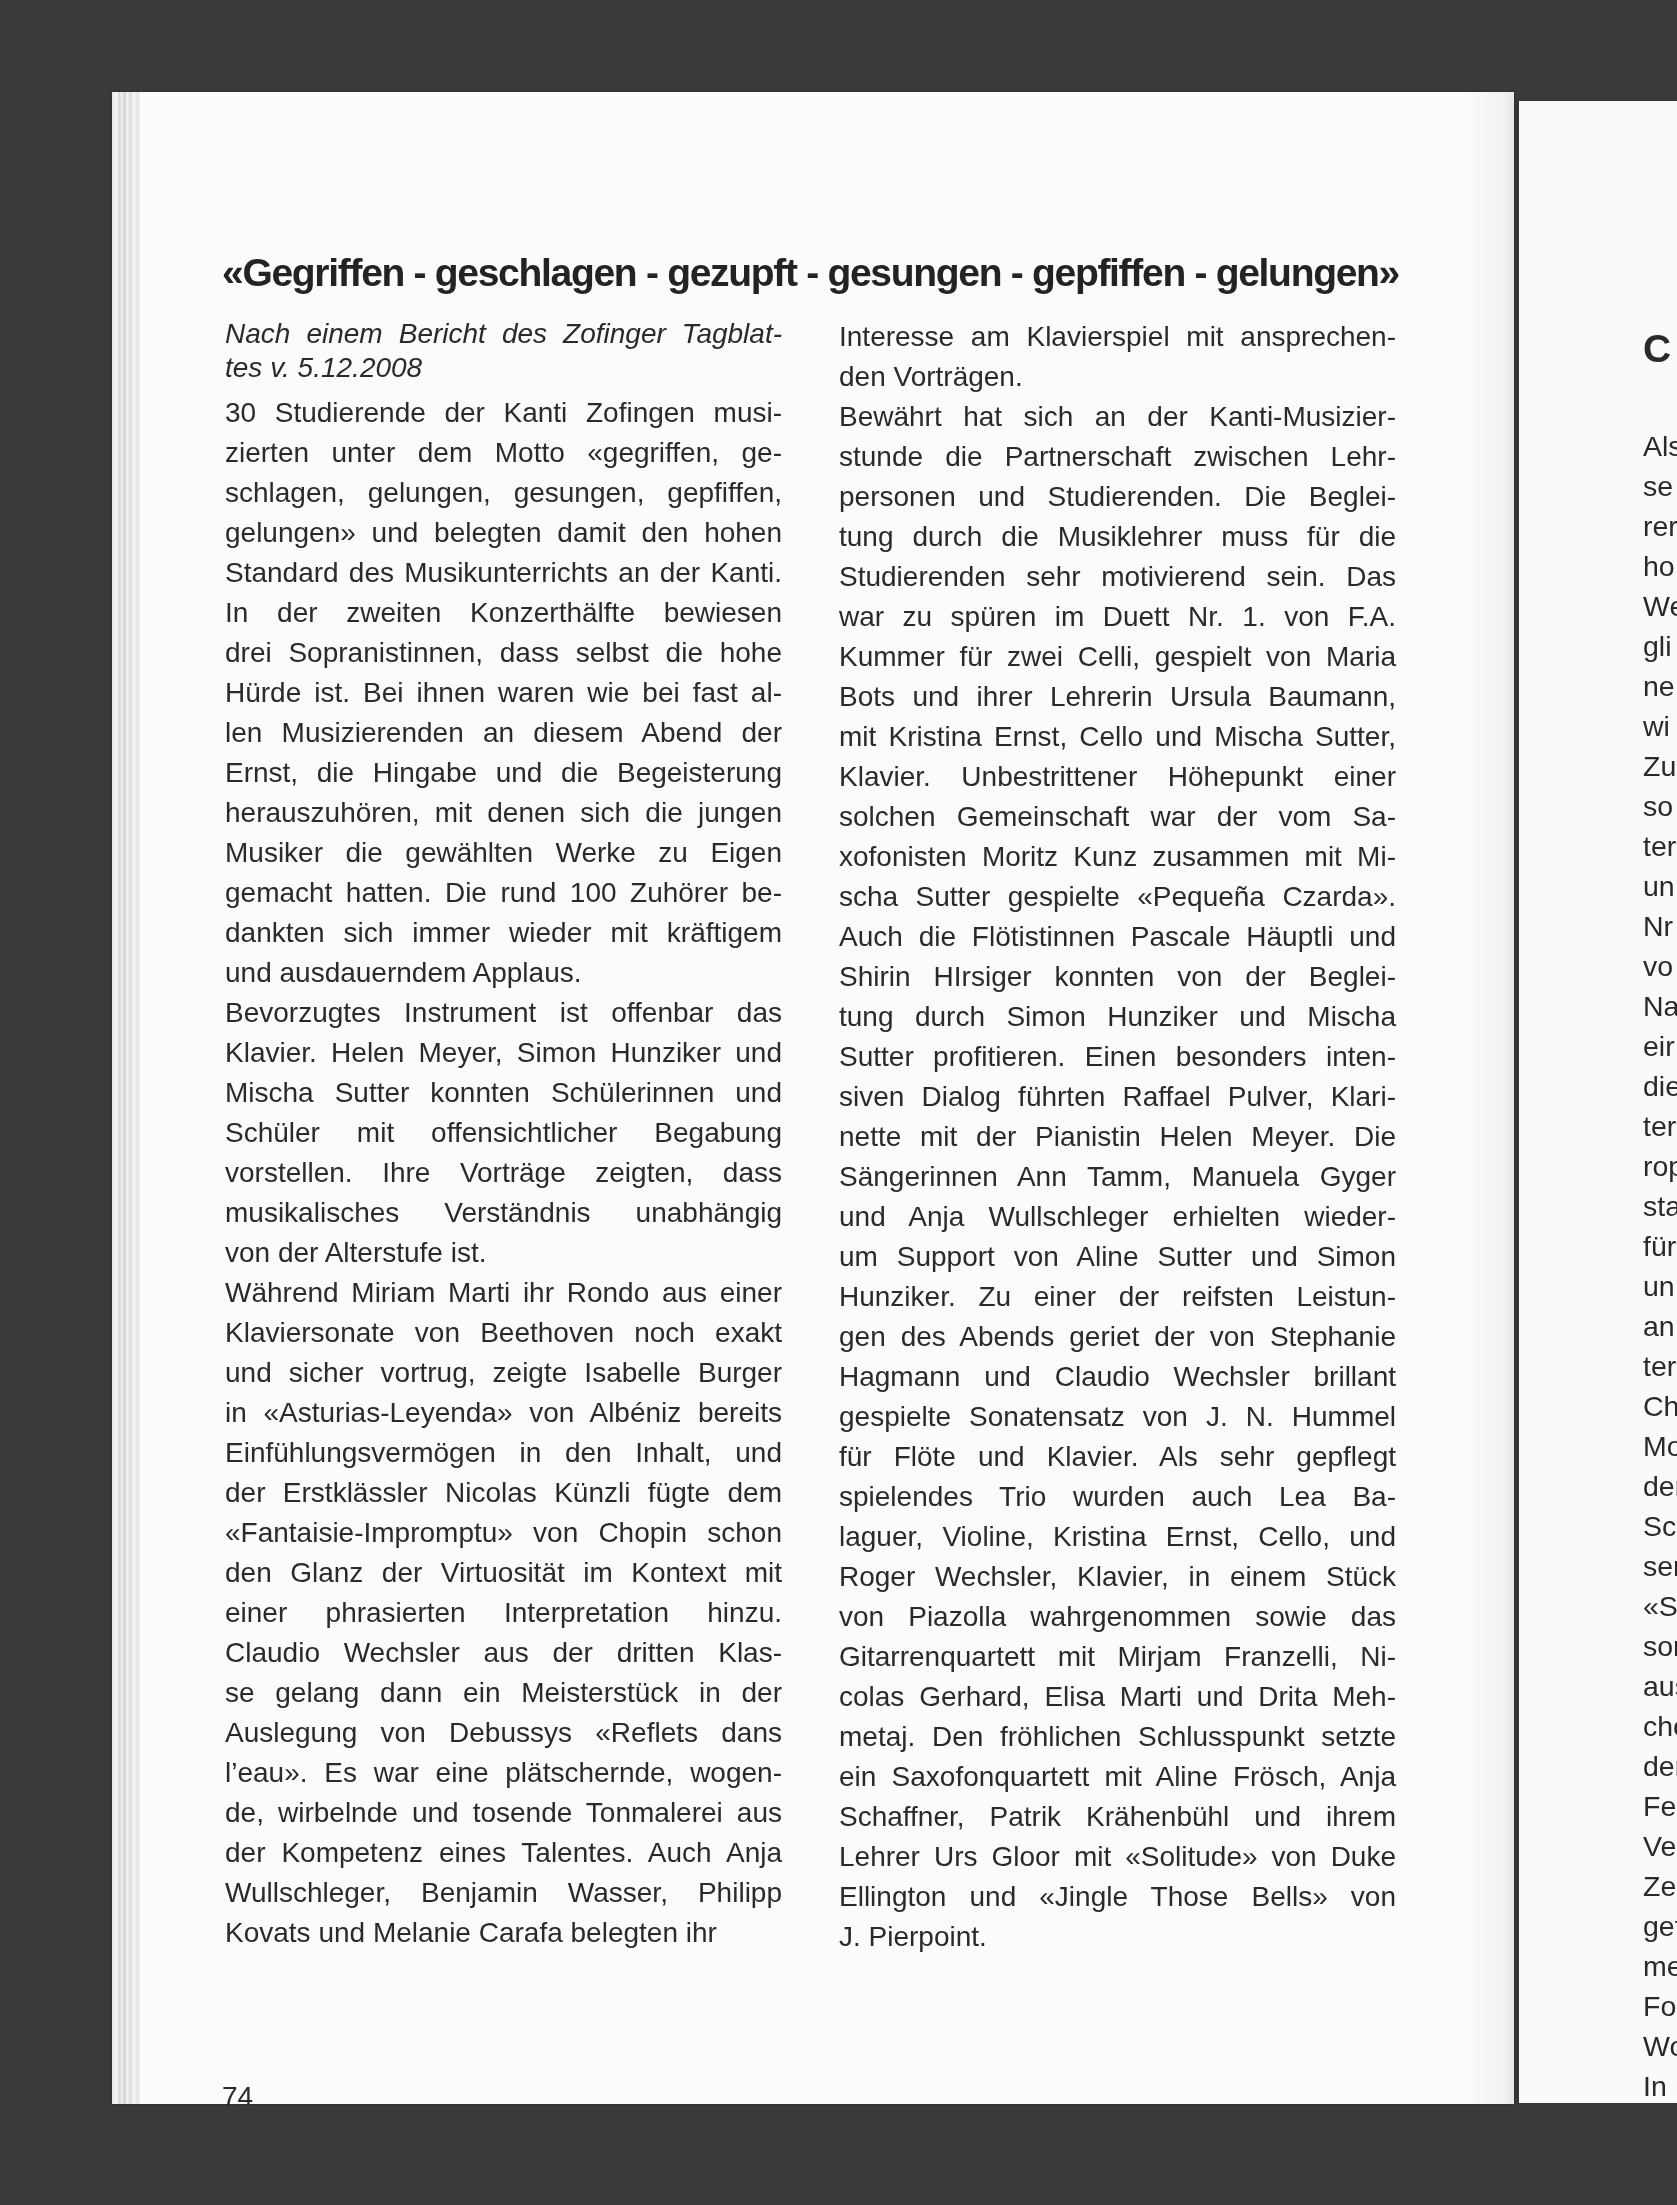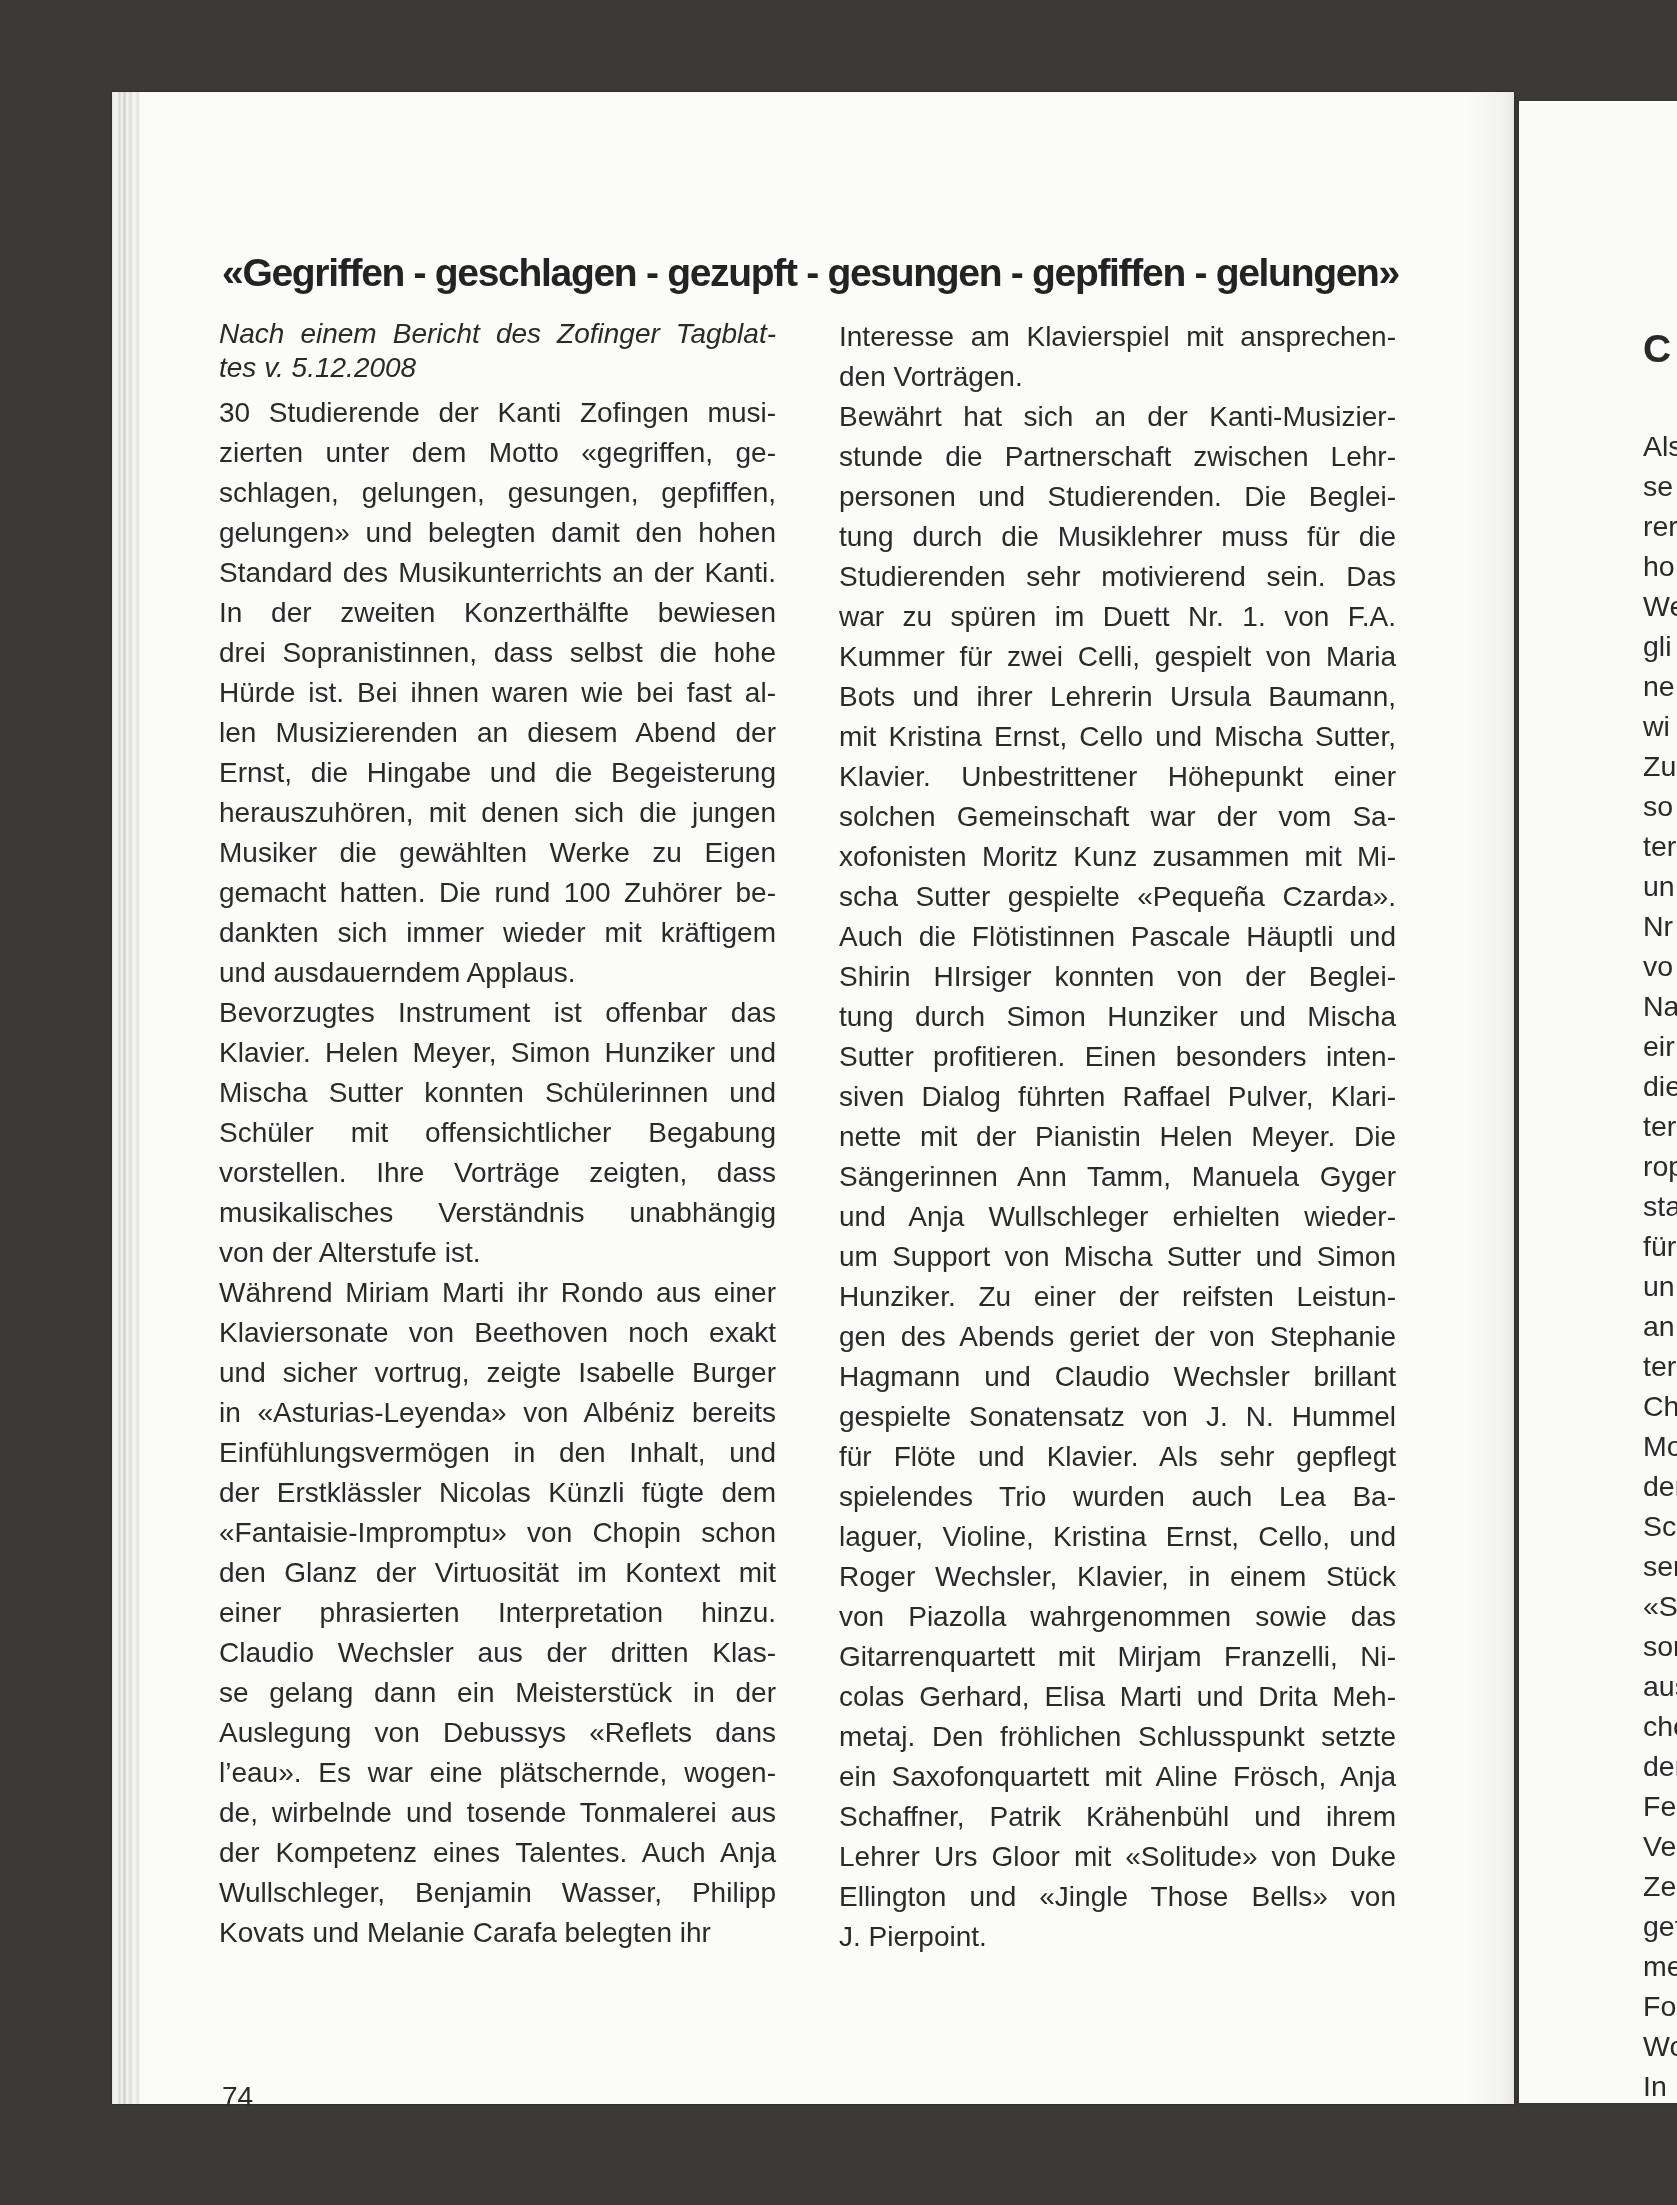--- a/index.html
+++ b/index.html
@@ -34,21 +34,21 @@
   .title {
     position: absolute; left: 222px; top: 225px;
     font-size: 39px; font-weight: bold; letter-spacing: -1.3px;
     color: #232323; white-space: nowrap;
   }
   .col {
     position: absolute; width: 557px;
     font-size: 28px; line-height: 40px;
     text-align: justify;
   }
-  .col-left { left: 219px; top: 317px; }
+  .col-left { left: 225px; top: 317px; }
   .col-right { left: 839px; top: 317px; }
   .col .line {
     display: block; height: 40px; white-space: nowrap;
     text-align: justify; text-align-last: justify;
   }
   .col .line.last { text-align-last: left; }
   .subtitle { font-style: italic; }
   .subtitle .line { height: 34px; line-height: 34px; }
   .subtitle { margin-bottom: 8.4px; }
   .page-number {
@@ -188,21 +188,21 @@
     <span class="line">xofonisten Moritz Kunz zusammen mit Mi-</span>
     <span class="line">scha Sutter gespielte «Pequeña Czarda».</span>
     <span class="line">Auch die Flötistinnen Pascale Häuptli und</span>
     <span class="line">Shirin HIrsiger konnten von der Beglei-</span>
     <span class="line">tung durch Simon Hunziker und Mischa</span>
     <span class="line">Sutter profitieren. Einen besonders inten-</span>
     <span class="line">siven Dialog führten Raffael Pulver, Klari-</span>
     <span class="line">nette mit der Pianistin Helen Meyer. Die</span>
     <span class="line">Sängerinnen Ann Tamm, Manuela Gyger</span>
     <span class="line">und Anja Wullschleger erhielten wieder-</span>
-    <span class="line">um Support von Mischa Sutter und Simon</span>
+    <span class="line">um Support von Aline Sutter und Simon</span>
     <span class="line">Hunziker. Zu einer der reifsten Leistun-</span>
     <span class="line">gen des Abends geriet der von Stephanie</span>
     <span class="line">Hagmann und Claudio Wechsler brillant</span>
     <span class="line">gespielte Sonatensatz von J. N. Hummel</span>
     <span class="line">für Flöte und Klavier. Als sehr gepflegt</span>
     <span class="line">spielendes Trio wurden auch Lea Ba-</span>
     <span class="line">laguer, Violine, Kristina Ernst, Cello, und</span>
     <span class="line">Roger Wechsler, Klavier, in einem Stück</span>
     <span class="line">von Piazolla wahrgenommen sowie das</span>
     <span class="line">Gitarrenquartett mit Mirjam Franzelli, Ni-</span>

